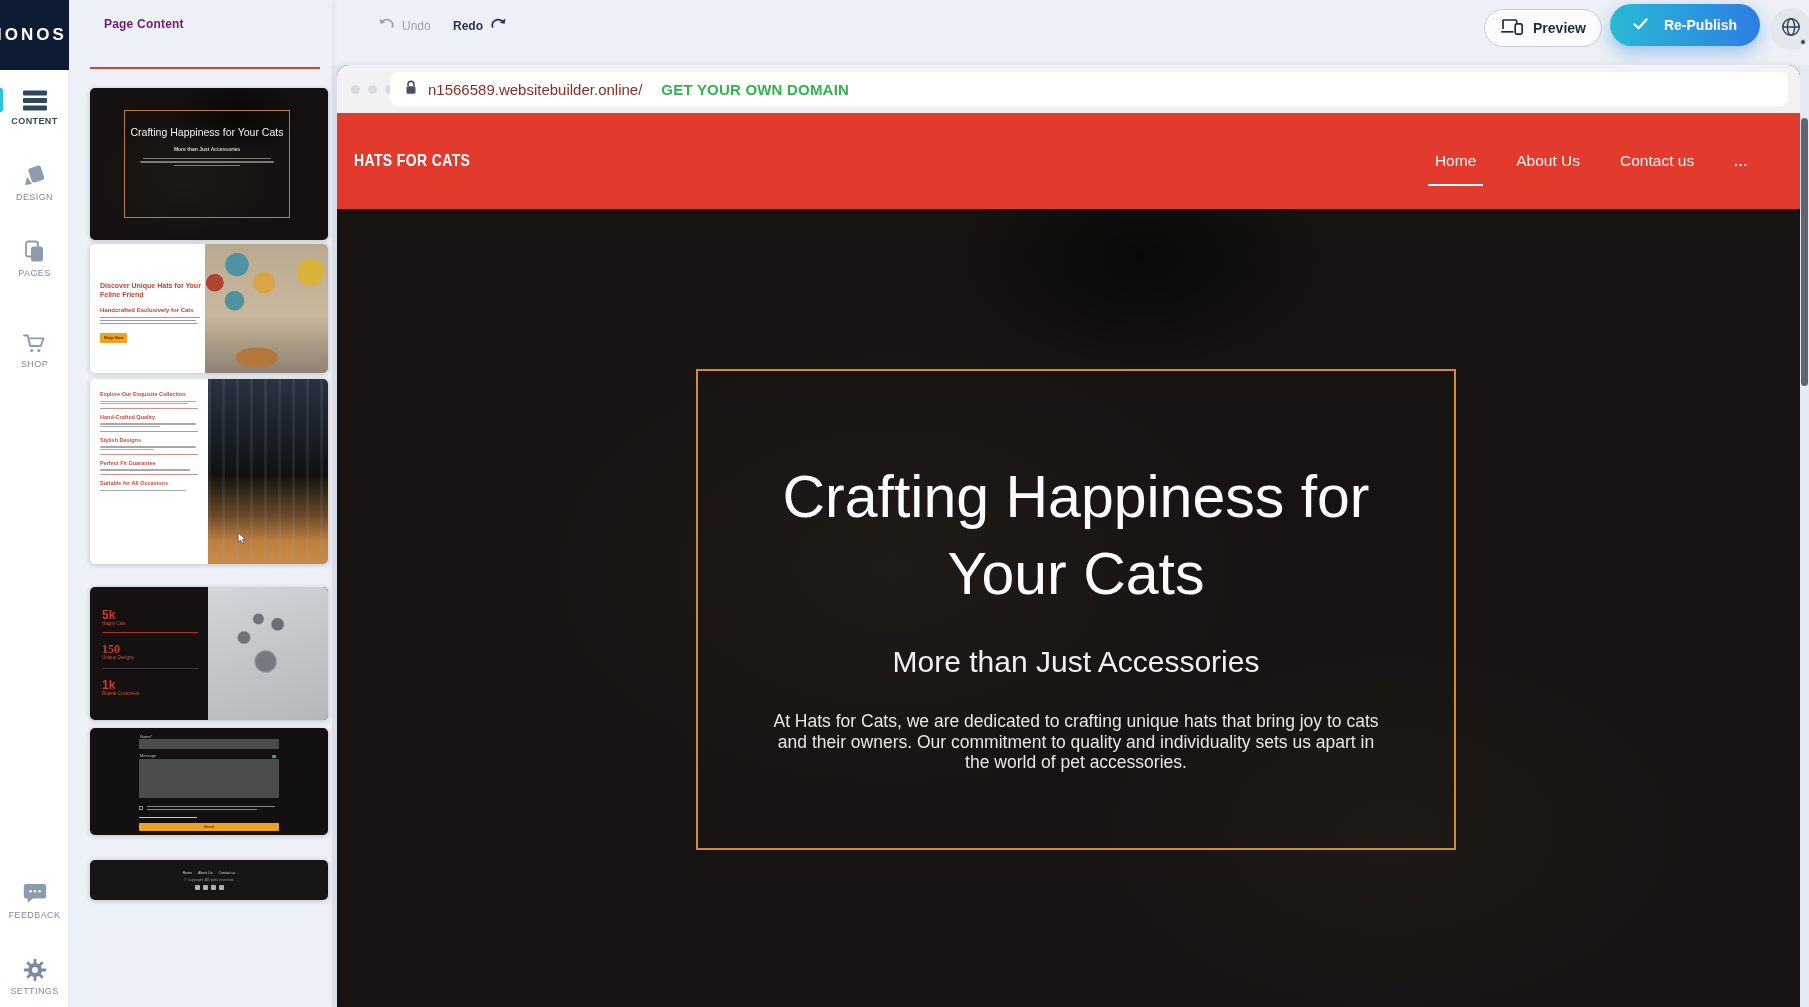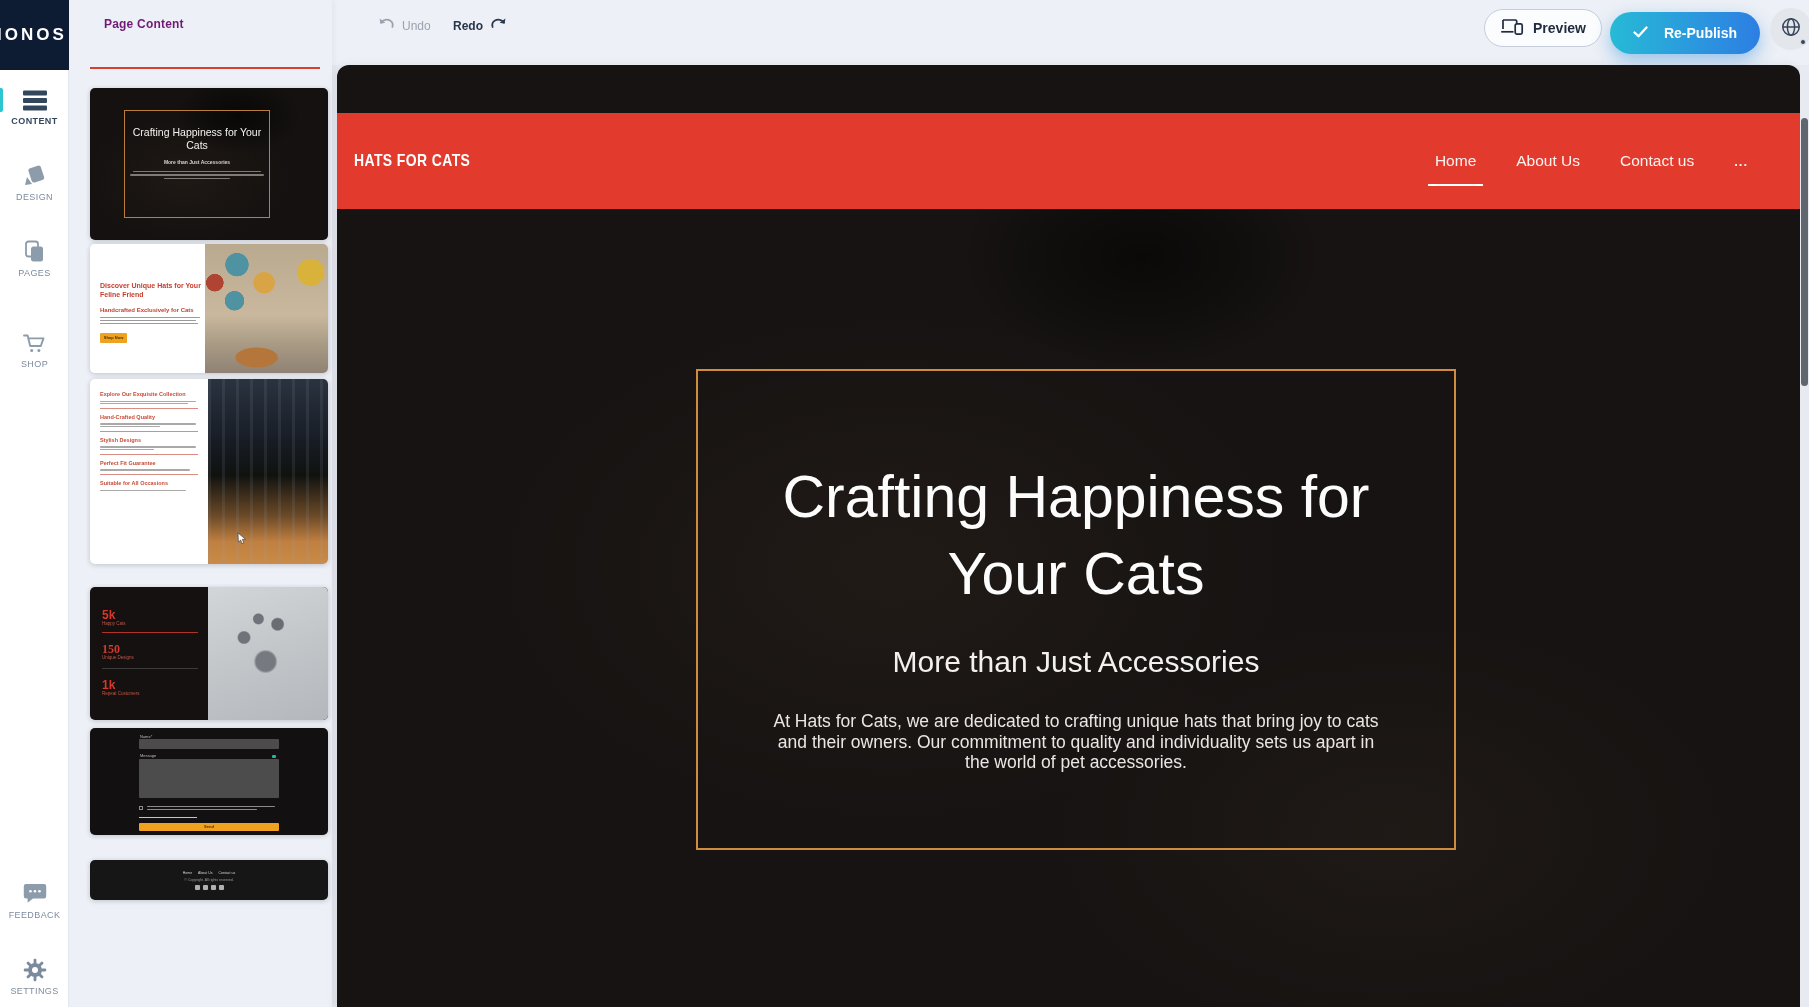--- a/index.html
+++ b/index.html
@@ -23,21 +23,21 @@
 
   
   .panel-title { position:absolute; left:35px; top:17px; font-size:12px; font-weight:bold; color:#701a75; letter-spacing:.2px; }
   .panel-underline { position:absolute; left:21px; top:67px; width:230px; height:2px; background:#d8402e; }
   .thumb { position:absolute; left:21px; width:238px; border-radius:5px; overflow:hidden; box-shadow:0 1px 5px rgba(20,30,50,.22); cursor:pointer; }
 
   
   .t1 { top:88px; height:152px; background:#141110;
         background-image:radial-gradient(ellipse 90px 55px at 62% 18%, rgba(0,0,0,.6), transparent 70%),
                          radial-gradient(ellipse 150px 90px at 40% 60%, rgba(86,66,48,.16), transparent 70%); }
-  .t1-box { position:absolute; left:34px; top:22px; width:146px; height:108px; border:1px solid #b97f3a; text-align:center; }
+  .t1-box { position:absolute; left:34px; top:22px; width:166px; height:108px; border:1px solid #b97f3a; text-align:center; }
   .t1-title { margin-top:15px; font-size:10.5px; line-height:13px; font-weight:500; color:#f4f2f0; }
   .t1-sub { margin-top:7px; font-size:5px; color:#d8d4d0; font-weight:bold; }
   .t1-lines { margin-top:6px; }
   .t1-lines .ln { background:#7e7a76; height:1.4px; margin:2px auto; }
 
   
   .t2 { top:244px; height:129px; background:#ffffff; }
   .t2-left { position:absolute; left:0; top:0; width:115px; height:100%; background:#fff; }
   .t2-head { position:absolute; left:10px; top:37px; width:106px; font-size:7px; line-height:9px; font-weight:bold; color:#c7402e; }
   .t2-sub { position:absolute; left:10px; top:63px; width:106px; font-size:6px; font-weight:bold; color:#c7402e; }
@@ -100,21 +100,21 @@
   .t6-social { display:flex; gap:3px; }
   .t6-social i { width:5px; height:5px; background:#b0b0b0; border-radius:1px; display:block; }
 
   
   .undo, .redo { position:absolute; top:17px; display:flex; align-items:center; gap:7px; font-size:12px; cursor:pointer;justify-content:flex-end; }
   .undo { left:378px; color:#9aa3b0; }
   .redo { left:453px; color:#28354a; font-weight:bold; }
   .preview-btn { position:absolute; left:1484px; top:9px; width:118px; height:38px; border:1.5px solid #c6cedb; border-radius:20px;
                  background:#fbfcfd; display:flex; align-items:center; justify-content:center; gap:9px;
                  font-size:14px; font-weight:bold; color:#1f2b3f; cursor:pointer; }
-  .republish-btn { position:absolute; left:1610px; top:12px; width:150px; height:42px; border:none; border-radius:22px;
+  .republish-btn { position:absolute; left:1610px; top:4px; width:150px; height:42px; border:none; border-radius:22px;
                    background:linear-gradient(90deg,#27bad6,#2d7ee3); box-shadow:0 7px 18px rgba(45,140,220,.45);
                    display:flex; align-items:center; justify-content:center; gap:16px;
                    font-size:14px; font-weight:bold; color:#ffffff; cursor:pointer; }
   .globe-btn { position:absolute; left:1770px; top:8px; width:42px; height:42px; border-radius:50%; background:#e3e6eb;
                display:flex; align-items:center; justify-content:center; cursor:pointer; }
   .globe-dot { position:absolute; right:6px; bottom:5px; width:6px; height:6px; border-radius:50%; background:#36455b; border:1.5px solid #e3e6eb; }
 
   
   .preview { position:absolute; left:337px; top:65px; width:1463px; height:942px; border-radius:12px 12px 0 0;
              overflow:hidden; box-shadow:0 2px 12px rgba(30,40,60,.10); background:#161312; }
@@ -388,20 +388,37 @@
           <circle cx="11" cy="11" r="8.2"></circle>
           <ellipse cx="11" cy="11" rx="3.6" ry="8.2"></ellipse>
           <path d="M2.8 11 h16.4"></path>
         </svg>
     </span>
     <span class="globe-dot"></span>
   </div>
 
   <div class="preview">
 
+    <div class="chrome">
+      <div class="dots">
+          <i></i>
+          <i></i>
+          <i></i>
+        </div>
+      <div class="url-pill">
+        <span>
+          <svg width="12" height="15" viewBox="0 0 12 15">
+              <path d="M3 6.2 V4.4 a3 3 0 0 1 6 0 V6.2" fill="none" stroke="#474f5c" stroke-width="1.6"></path>
+              <rect x="1.5" y="6.2" width="9" height="7.6" rx="1.6" fill="#474f5c"></rect>
+            </svg>
+        </span>
+        <span class="url-text">n1566589.websitebuilder.online/</span>
+        <span class="domain-cta">GET YOUR OWN DOMAIN</span>
+      </div>
+    </div>
 
     <div class="site-header">
       <div class="site-logo">HATS FOR CATS</div>
       <nav class="site-nav">
         <span class="nav-item active">Home</span>
         <span class="nav-item">About Us</span>
         <span class="nav-item">Contact us</span>
         <span class="nav-item nav-more">...</span>
       </nav>
     </div>

